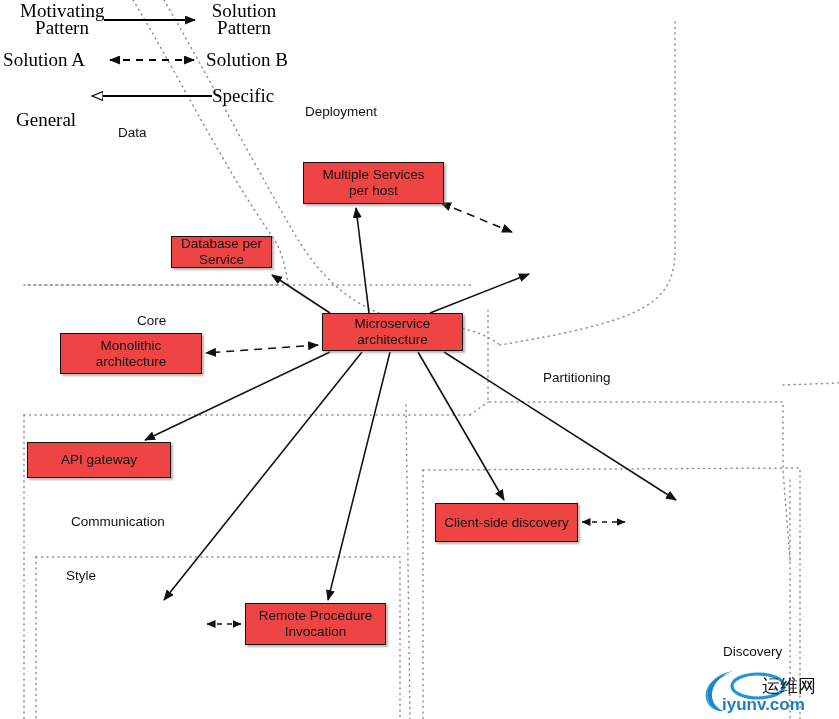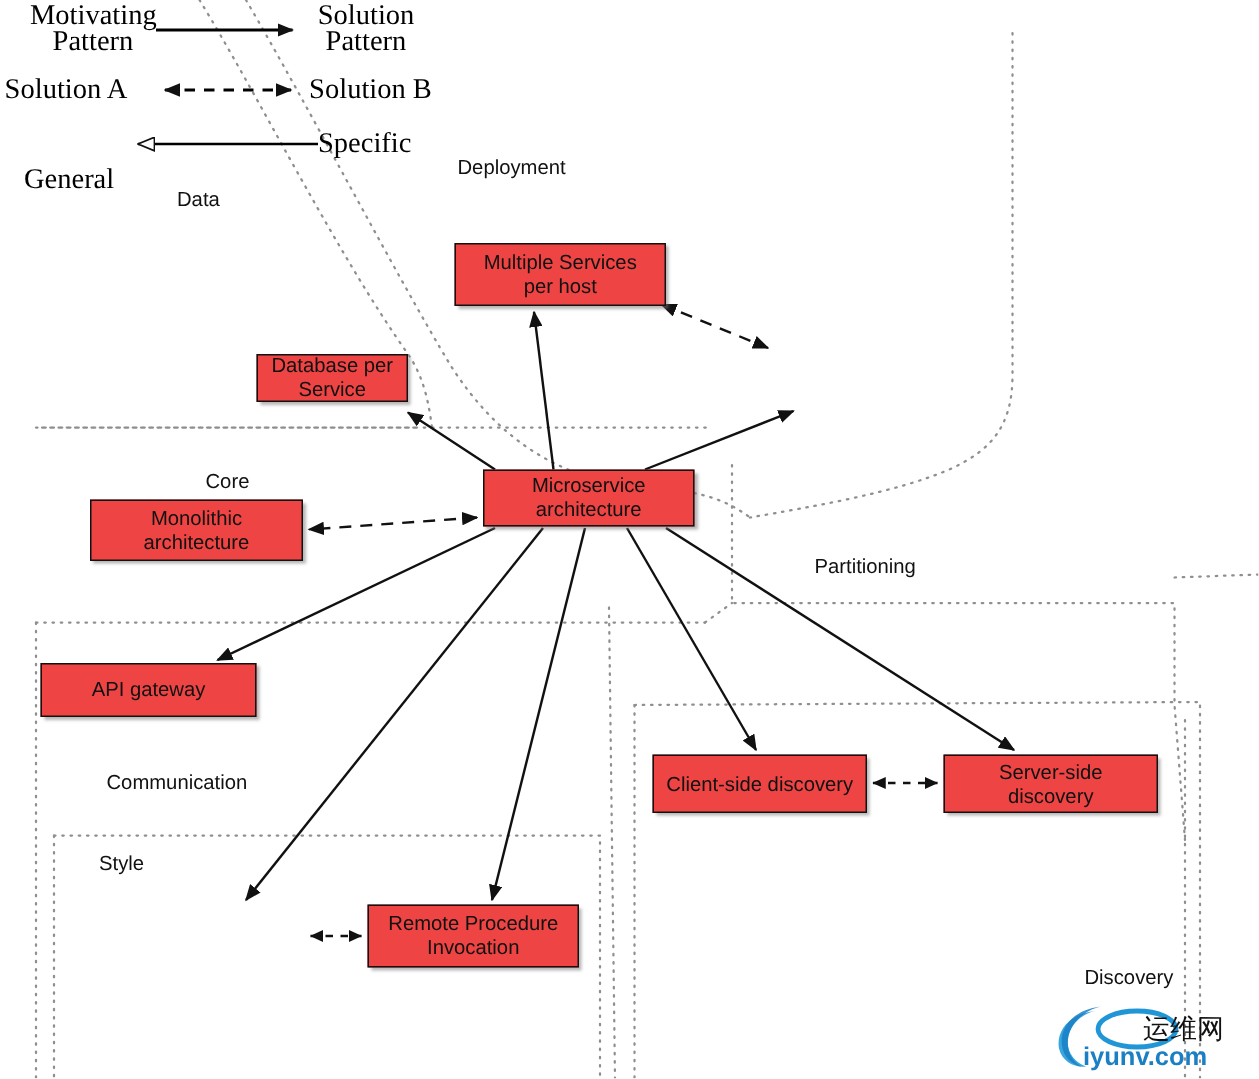--- a/index.html
+++ b/index.html
@@ -174,22 +174,20 @@
   <div class="node" style="left:303px; top:162px; width:141px; height:42px;">Multiple Services
 per host</div>
   <div class="node" style="left:171px; top:236px; width:101px; height:32px;">Database per
 Service</div>
   <div class="node" style="left:322px; top:313px; width:141px; height:38px;">Microservice
 architecture</div>
   <div class="node" style="left:60px; top:333px; width:142px; height:41px;">Monolithic
 architecture</div>
   <div class="node" style="left:27px; top:442px; width:144px; height:36px;">API gateway</div>
   <div class="node" style="left:435px; top:503px; width:143px; height:39px;">Client-side discovery</div>
-  <div class="node" style="left:629px; top:503px; width:143px; height:39px;">Server-side
-discovery</div>
   <div class="node" style="left:245px; top:603px; width:141px; height:42px;">Remote Procedure
 Invocation</div>
 
   <div class="watermark">
     <svg viewBox="0 0 132 46" width="132" height="46">
       <g>
         <path d="M30,6 C12,8 4,20 6,31 C8,40 17,44 24,43 C16,40 11,33 12,25 C13,15 21,8 30,6 z" fill="#3aa6e0"></path>
         <path d="M34,3 C16,5 6,17 8,29 C9,37 15,42 21,43 C14,39 11,32 12,24 C14,13 24,5 34,3 z" fill="#1b7fc4" opacity="0.85"></path>
         <ellipse cx="58" cy="18" rx="26" ry="12" fill="none" stroke="#2196d6" stroke-width="3.2"></ellipse>
       </g>

